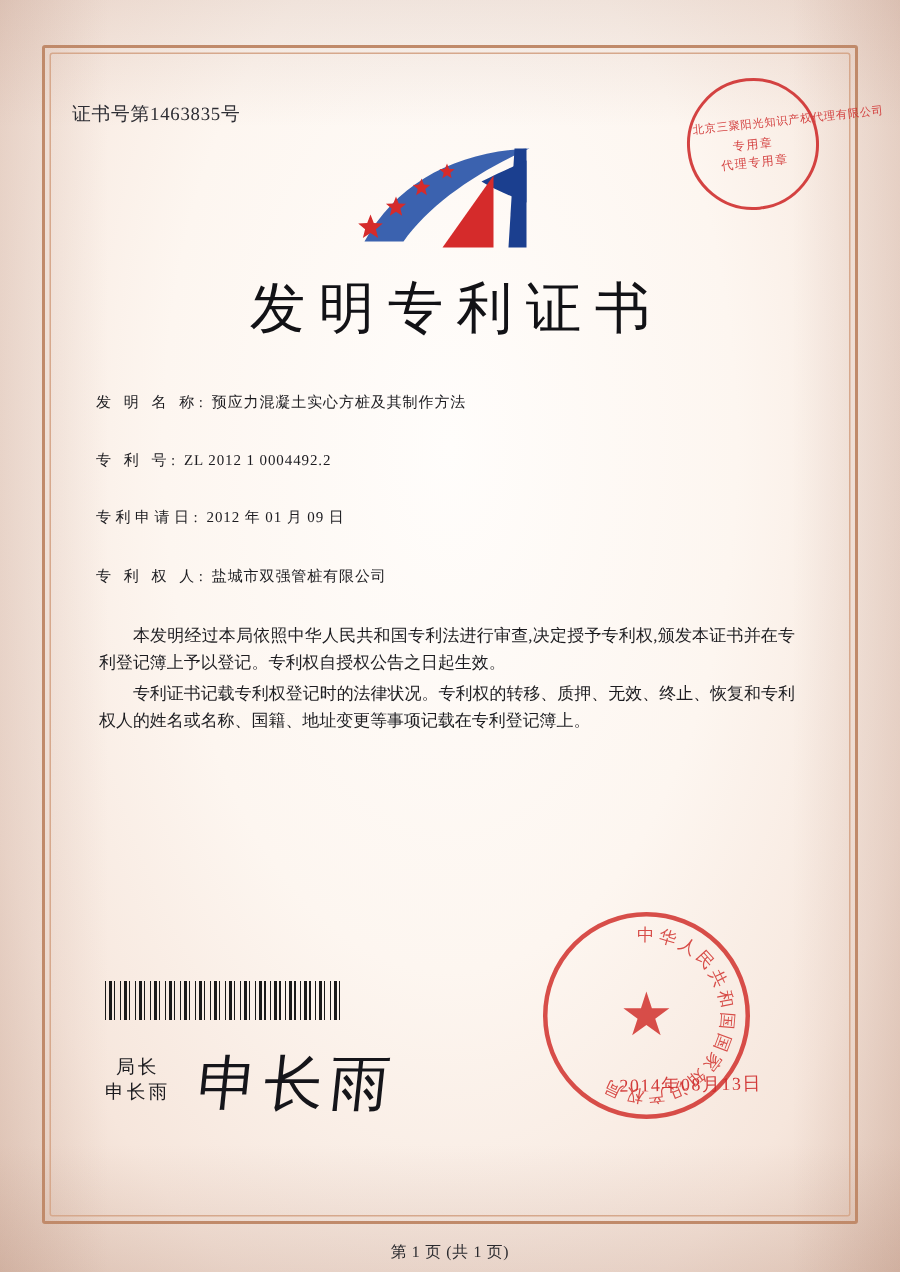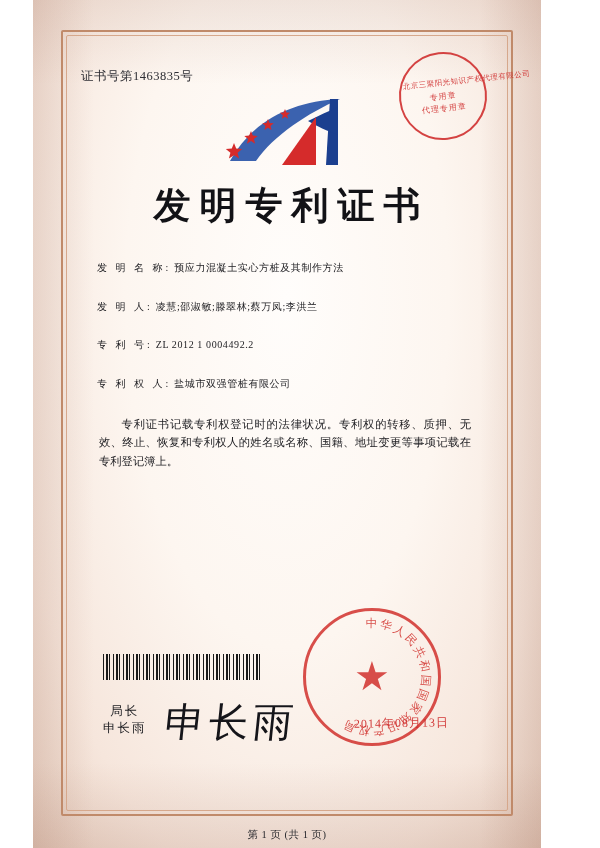--- a/index.html
+++ b/index.html
@@ -8,27 +8,26 @@
     background: #ffffff;
   }
   body {
     width: 600px;
     height: 848px;
     font-family: "Liberation Serif", serif;
     overflow: hidden;
   }
   .page {
     position: relative;
-    width: 508px;
+    width: 600px;
     height: 848px;
     background:
       radial-gradient(ellipse at 50% 35%, #fffdfb 0%, #fdf6f0 45%, #f6e6dc 78%, #e9d2c4 100%);
     box-sizing: border-box;
     overflow: hidden;
-    margin-left: 33px;
   }
   
   .vignette {
     position: absolute;
     inset: 0;
     background:
       linear-gradient(to right, rgba(160,110,90,0.18), rgba(255,255,255,0) 12%, rgba(255,255,255,0) 88%, rgba(160,110,90,0.20)),
       linear-gradient(to bottom, rgba(160,110,90,0.14), rgba(255,255,255,0) 10%, rgba(255,255,255,0) 90%, rgba(160,110,90,0.18));
     pointer-events: none;
   }
@@ -111,21 +110,21 @@
   .logo {
     position: absolute;
     left: 50%;
     transform: translateX(-50%);
     top: 0;
   }
 
   .title {
     text-align: center;
     font-size: 37px;
-    font-weight: bold;
+    font-weight: normal;
     color: #121216;
     letter-spacing: 9px;
     margin-top: 2px;
     font-family: "Liberation Serif", serif;
     text-indent: 9px;
   }
 
   .fields {
     margin-top: 30px;
     padding-left: 16px;
@@ -283,34 +282,35 @@
     </div>
 
     <div class="title">发明专利证书</div>
 
     <div class="fields">
       <div class="field">
         <span class="lbl">发 明 名 称:</span>
         <span class="val">预应力混凝土实心方桩及其制作方法</span>
       </div>
       <div class="field">
-        <span class="lbl">发  明  人:</span>
-        <span class="val">凌慧;邵淑敏;滕翠林;蔡万凤;李洪兰</span>
-      </div>
-      <div class="field">
         <span class="lbl">专  利  号:</span>
         <span class="val">ZL 2012 1 0004492.2</span>
+      </div>
+      <div class="field">
+        <span class="lbl">专利申请日:</span>
+        <span class="val">2012 年 01 月 09 日</span>
       </div>
       <div class="field">
         <span class="lbl">专 利 权 人:</span>
         <span class="val">盐城市双强管桩有限公司</span>
       </div>
     </div>
 
     <div class="paras">
+      <p class="para">本发明经过本局依照中华人民共和国专利法进行审查,决定授予专利权,颁发本证书并在专利登记簿上予以登记。专利权自授权公告之日起生效。</p>
       <p class="para">专利证书记载专利权登记时的法律状况。专利权的转移、质押、无效、终止、恢复和专利权人的姓名或名称、国籍、地址变更等事项记载在专利登记簿上。</p>
     </div>
 
     <div class="barcode"></div>
 
     <div class="signature-block">
       <span class="sig-label">
         <span>局长</span><br>
         <span>申长雨</span>
       </span>

